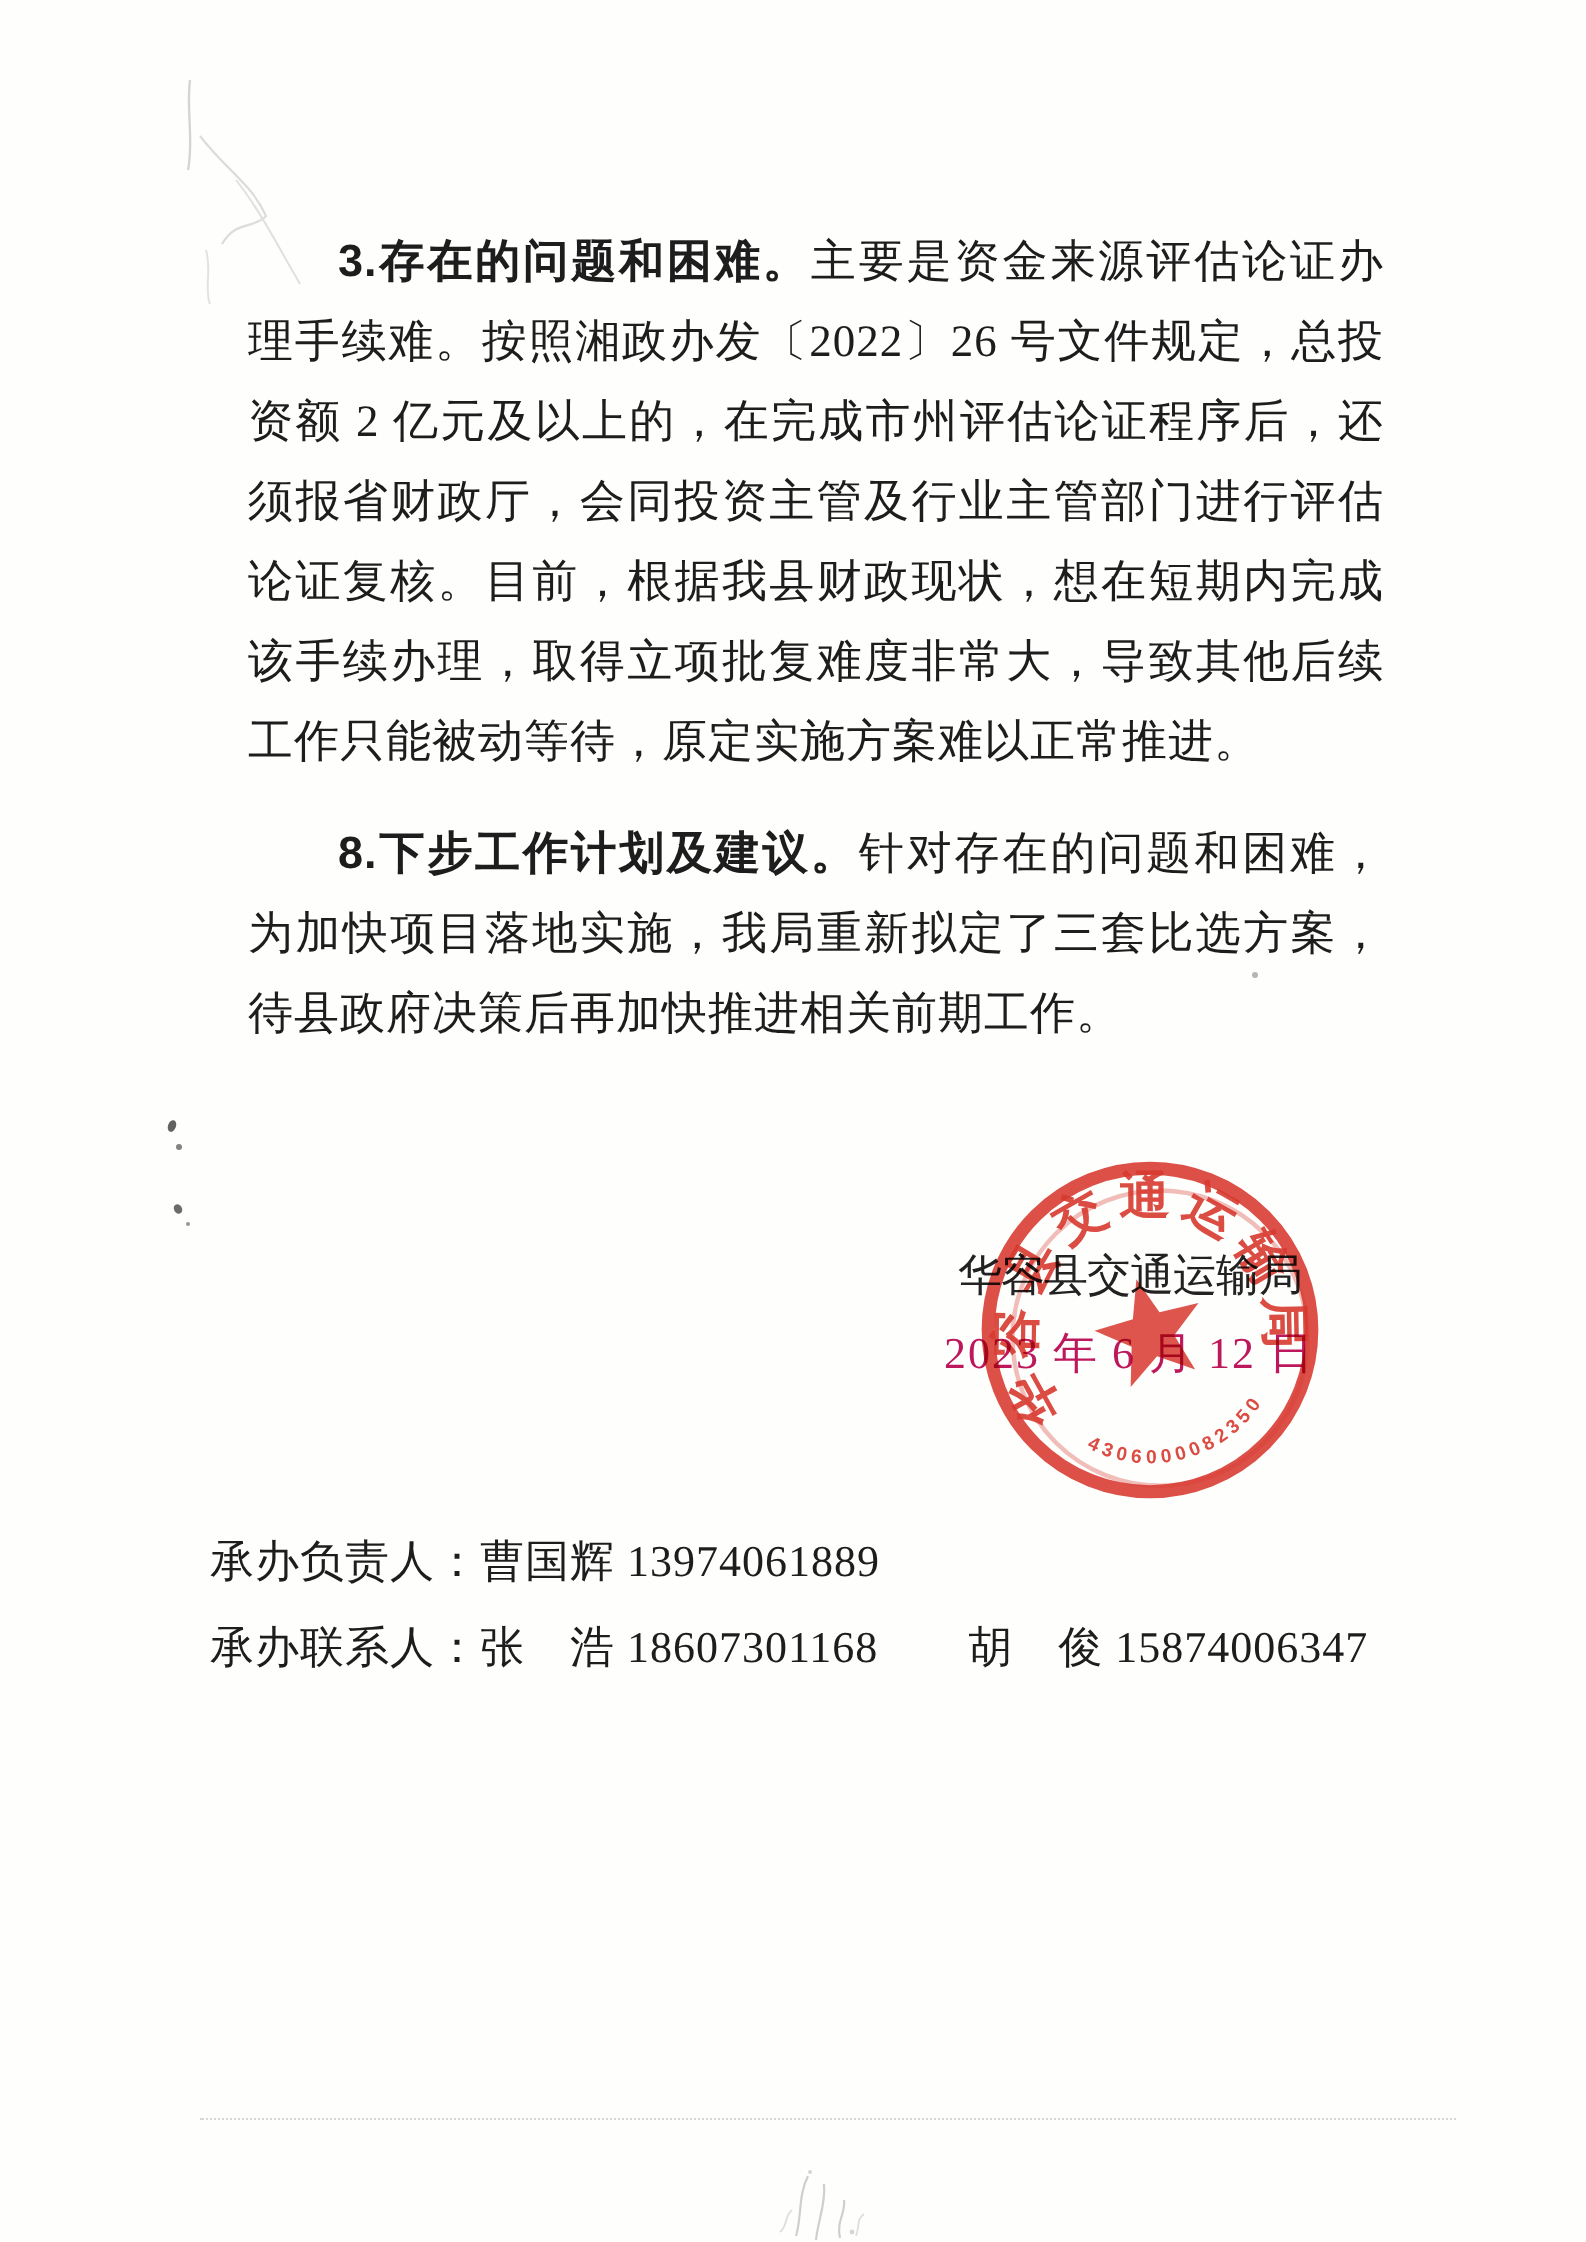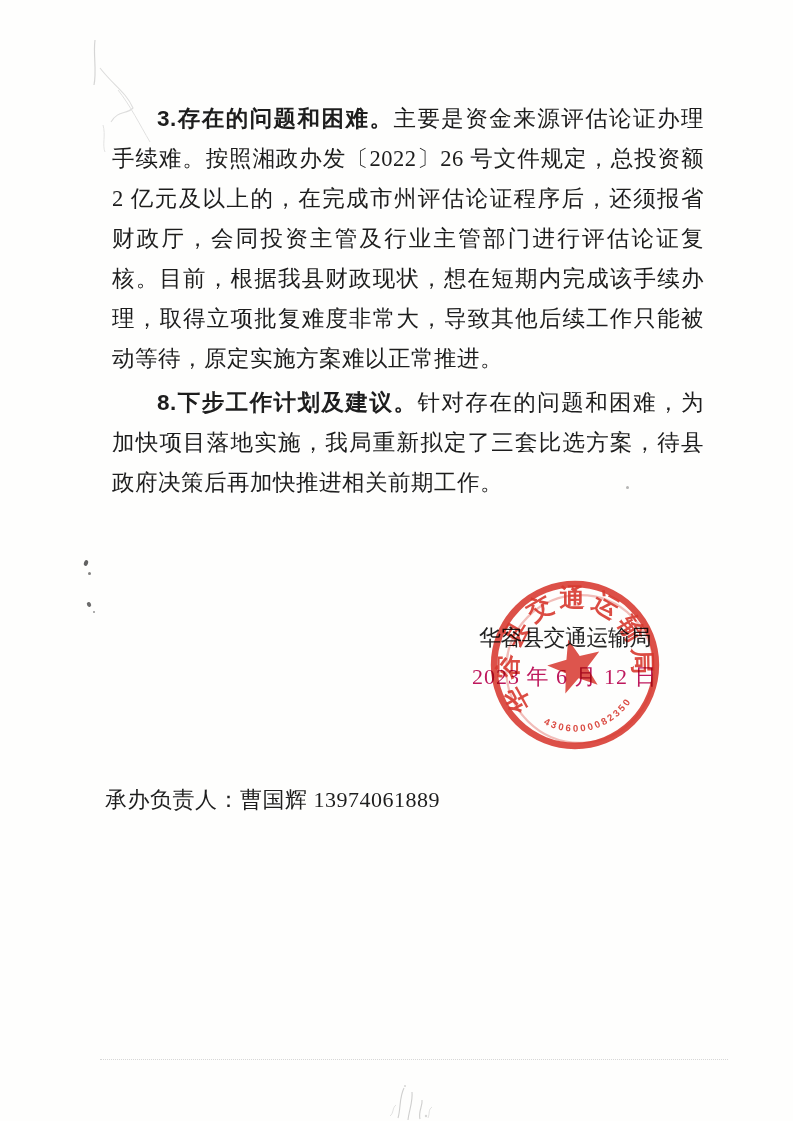--- a/index.html
+++ b/index.html
@@ -11,42 +11,42 @@
     position:relative; width:793px; height:1121px;
     background:#fefefd; overflow:hidden; color:#1d1d1d;
   }
   
   .content {
     position:absolute; left:108px; top:95px; width:600px;
     font-size:22.5px; line-height:40px;
     text-align:justify; text-justify:inter-ideograph;
     letter-spacing:0.5px;
   }
-  .content p { margin:4px; text-indent:2em; }
+  .content p { margin:16px; text-indent:2em; }
   .content .lead {
     font-family:"Liberation Sans","DejaVu Sans",sans-serif;
     font-weight:700;
   }
   
   .sig-org {
     position:absolute; left:479px; top:623px;
     font-size:22px; letter-spacing:-0.5px; z-index:2; color:#222;
   }
   .sig-date {
     position:absolute; left:472px; top:662px;
     font-size:22px; letter-spacing:1px; z-index:2; color:#be185d;
   }
   
   .stamp {
     position:absolute; left:484px; top:574px; width:182px; height:182px;
     z-index:3; mix-blend-mode:multiply; opacity:0.93;
   }
   
   .contacts {
-    position:absolute; left:105px; top:778px;
+    position:absolute; left:105px; top:759px;
     font-size:22px; line-height:43px; letter-spacing:0.5px;
   }
   .contact-line { white-space:pre; }
   
   .scribbles { position:absolute; left:78px; top:30px; width:100px; height:125px; opacity:.55; }
   .speck { position:absolute; background:#2e2e2e; border-radius:50%; }
   .speck-1 { left:84px; top:560px; width:4px; height:6px; opacity:.75; transform:rotate(20deg); }
   .speck-1b{ left:88px; top:572px; width:3px; height:3px; opacity:.6; }
   .speck-2 { left:87px; top:602px; width:4px; height:5px; opacity:.7; transform:rotate(-30deg); }
   .speck-2b{ left:93px; top:611px; width:2px; height:2px; opacity:.5; }
@@ -101,20 +101,21 @@
       <polygon fill="#d5281e" opacity="0.95" points="90,64 96.8,82.7 116.6,83.3 100.9,95.6 106.5,114.7 90,103.5 73.5,114.7 79.1,95.6 63.4,83.3 83.2,82.7"></polygon>
 
       <text font-family="Liberation Sans, DejaVu Sans, sans-serif" font-weight="700" font-size="9.5" fill="#d5281e" letter-spacing="2.4">
         <textPath href="#codeTextPath" startOffset="50%" text-anchor="middle">4306000082350</textPath>
       </text>
     </g>
   </svg>
 
   <div class="contacts">
     <div class="contact-line"><span>承办负责人：</span><span>曹国辉 13974061889</span></div>
+    <div class="contact-line"><span>承办联系人：</span><span>张　浩 18607301168　　胡　俊 15874006347</span></div>
   </div>
 
   <div class="dotted-line"></div>
 
   <svg class="smudge" viewBox="0 0 90 41">
     <path d="M30,38 C33,28 31,18 36,8 M40,40 C41,30 45,22 44,12 M52,39 C50,31 55,26 54,20" stroke="#6f6f6f" stroke-width="1.1" fill="none" opacity="0.55"></path>
     <path d="M22,36 C26,33 24,28 28,25 M60,38 C62,33 60,30 64,27" stroke="#8a8a8a" stroke-width="0.9" fill="none" opacity="0.45"></path>
     <circle cx="37" cy="6" r="1" fill="#777" opacity="0.5"></circle>
     <circle cx="58" cy="36" r="1.2" fill="#777" opacity="0.5"></circle>
   </svg>

